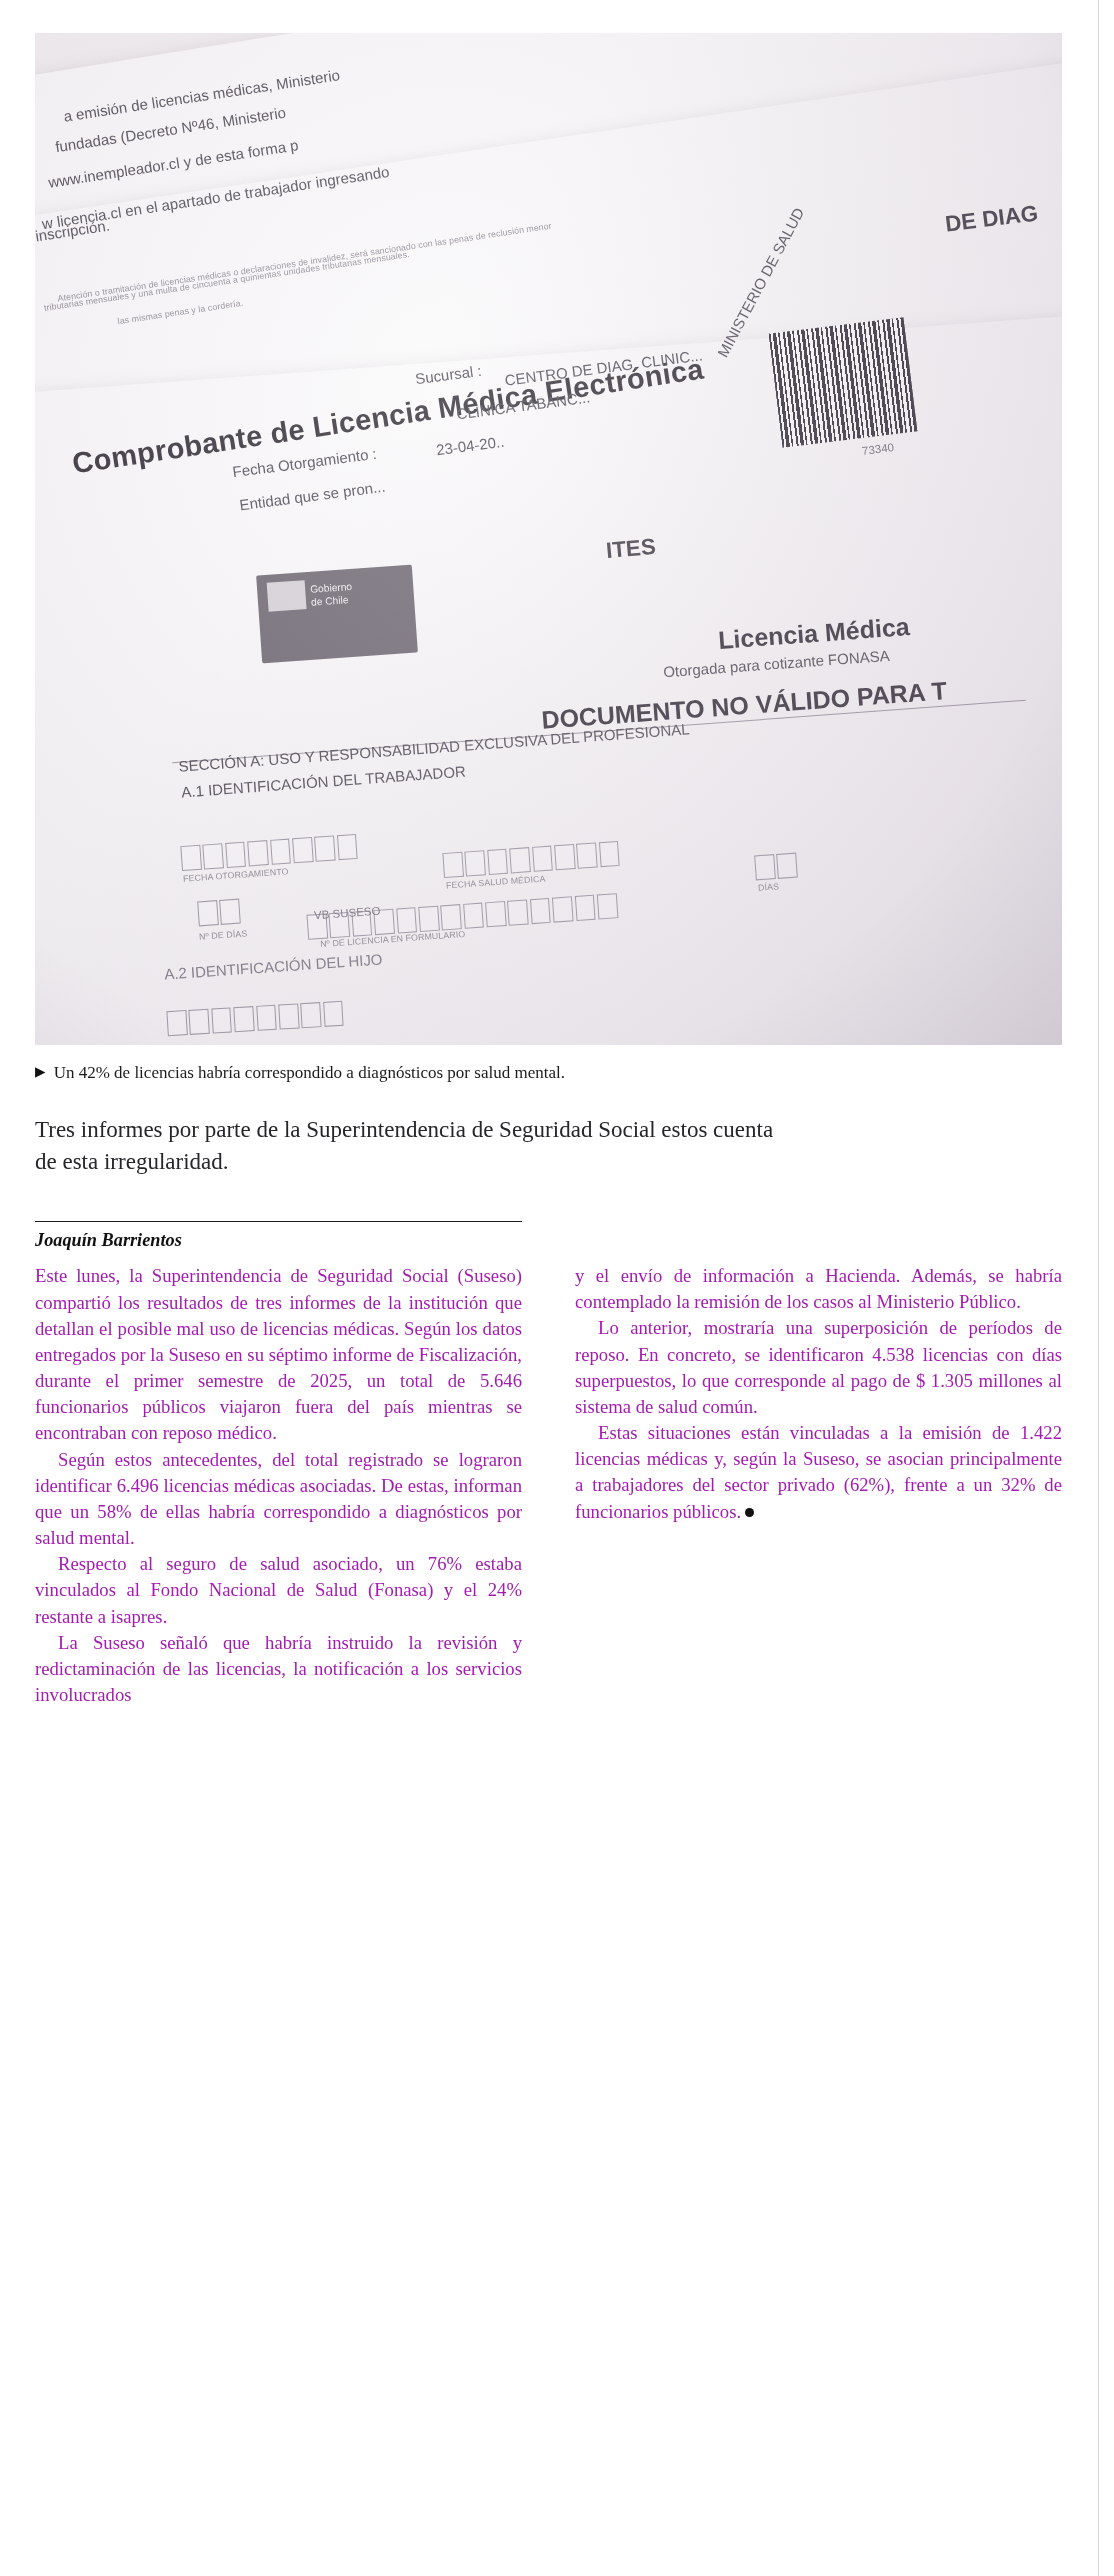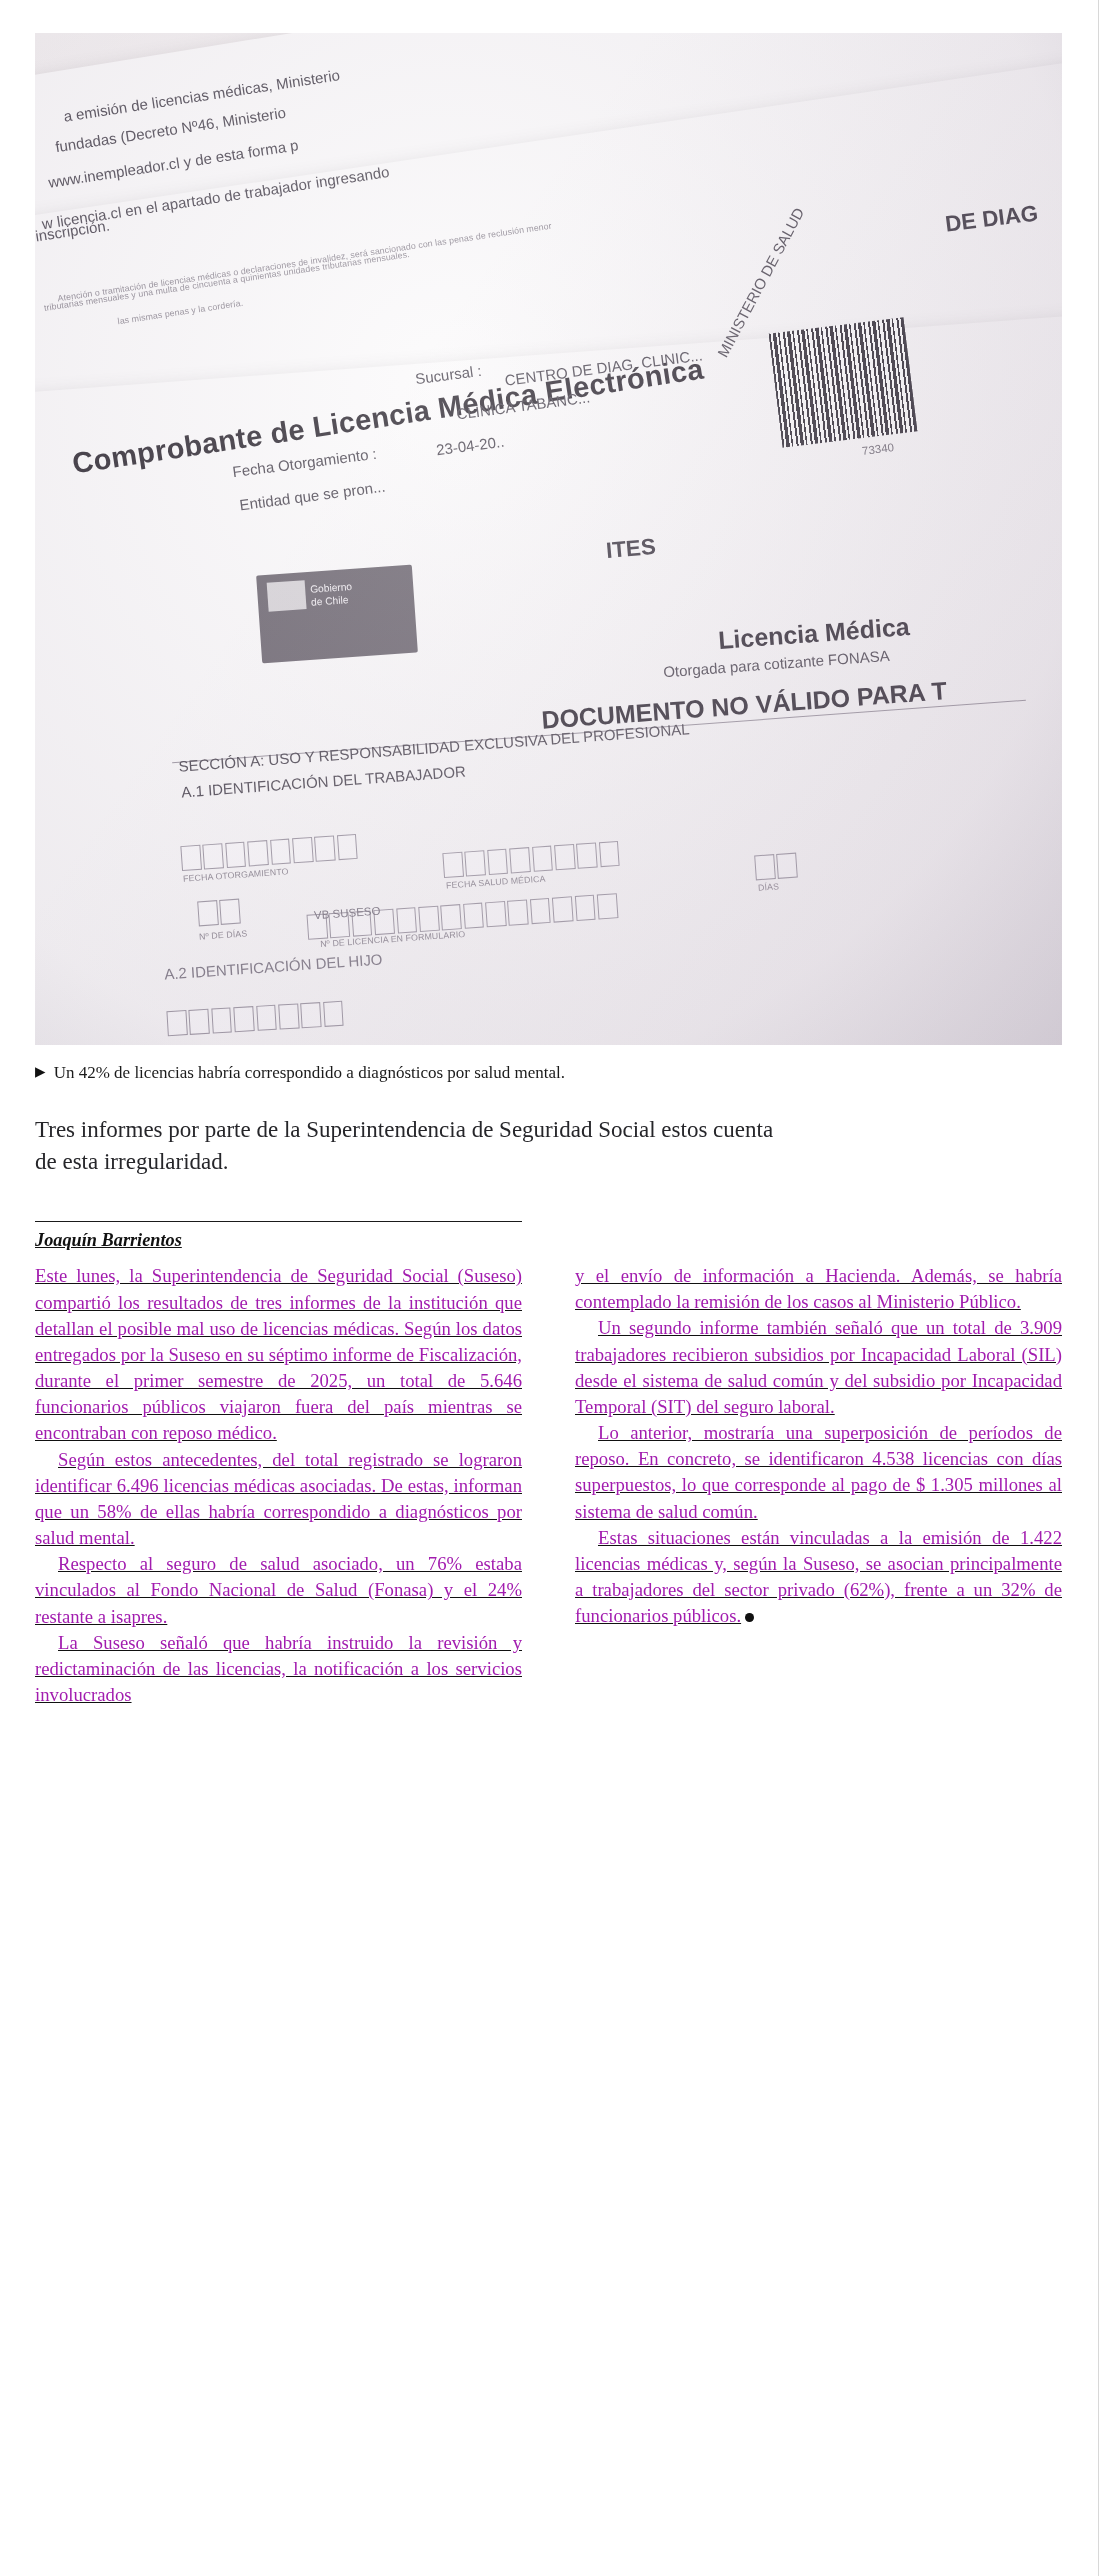--- a/index.html
+++ b/index.html
@@ -202,21 +202,20 @@
     font-size: 23px;
     line-height: 1.42;
     color: #26262a;
     width: 761px;
   }
 
   
   .byline-wrap {
     margin-top: 42px;
     width: 1027px;
-    text-decoration: underline;
   }
   .columns {
     display: flex;
     gap: 53px;
     width: 1027px;
   }
   .col {
     width: 487px;
   }
   .col-rule {
@@ -399,21 +398,20 @@
           </div>
           <p class="body-p first">Este lunes, la Superintendencia de Seguridad Social (Suseso) compartió los resultados de tres informes de la institución que detallan el posible mal uso de licencias médicas. Según los datos entregados por la Suseso en su séptimo informe de Fiscalización, durante el primer semestre de 2025, un total de 5.646 funcionarios públicos viajaron fuera del país mientras se encontraban con reposo médico.</p>
           <p class="body-p">Según estos antecedentes, del total registrado se lograron identificar 6.496 licencias médicas asociadas. De estas, informan que un 58% de ellas habría correspondido a diagnósticos por salud mental.</p>
           <p class="body-p">Respecto al seguro de salud asociado, un 76% estaba vinculados al Fondo Nacional de Salud (Fonasa) y el 24% restante a isapres.</p>
           <p class="body-p">La Suseso señaló que habría instruido la revisión y redictaminación de las licencias, la notificación a los servicios involucrados</p>
         </div>
 
         <div class="col">
           <div style="height:42px;"></div>
           <p class="body-p first">y el envío de información a Hacienda. Además, se habría contemplado la remisión de los casos al Ministerio Público.</p>
-          <p class="body-p">Un segundo informe también señaló que un total de 3.909 trabajadores recibieron subsidios por Incapacidad Laboral (SIL) desde el sistema de salud común y del subsidio por Incapacidad Temporal (SIT) del seguro laboral.</p>
           <p class="body-p">Lo anterior, mostraría una superposición de períodos de reposo. En concreto, se identificaron 4.538 licencias con días superpuestos, lo que corresponde al pago de $ 1.305 millones al sistema de salud común.</p>
           <p class="body-p"><span>Estas situaciones están vinculadas a la emisión de 1.422 licencias médicas y, según la Suseso, se asocian principalmente a trabajadores del sector privado (62%), frente a un 32% de funcionarios públicos.</span><span class="end-dot"></span></p>
         </div>
 
       </div>
     </div>
 
   </div>
 </div>
 

